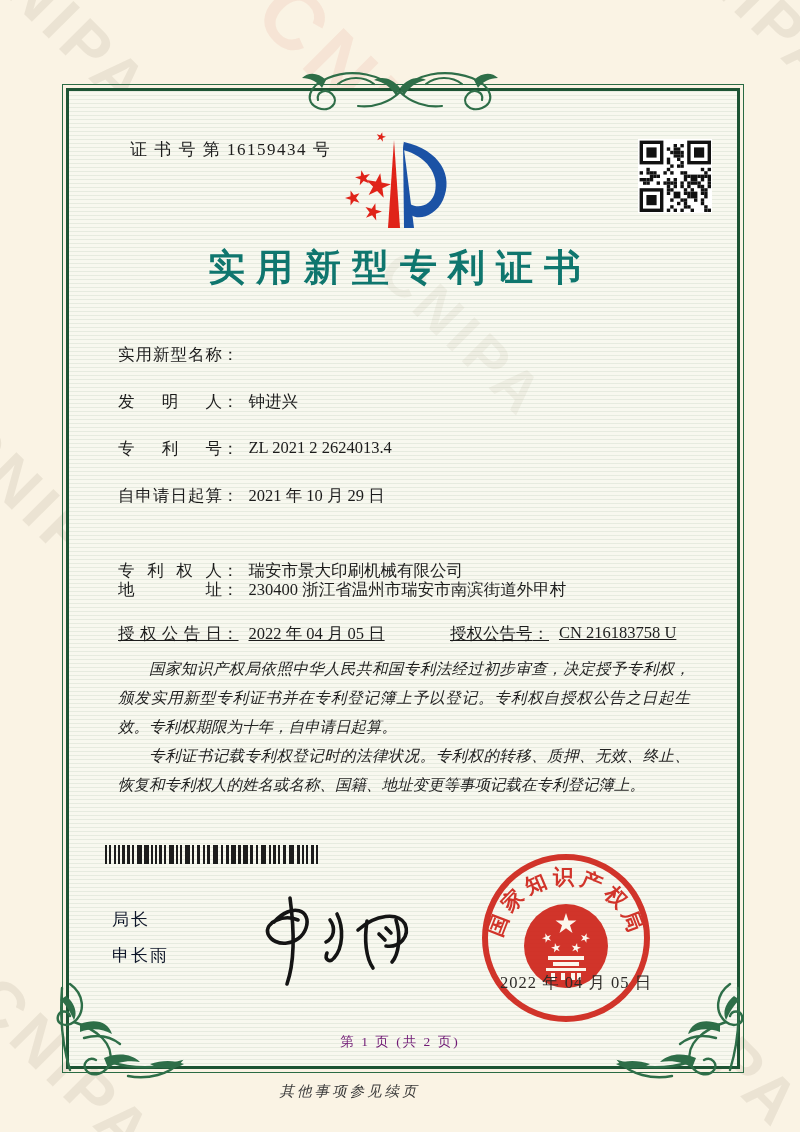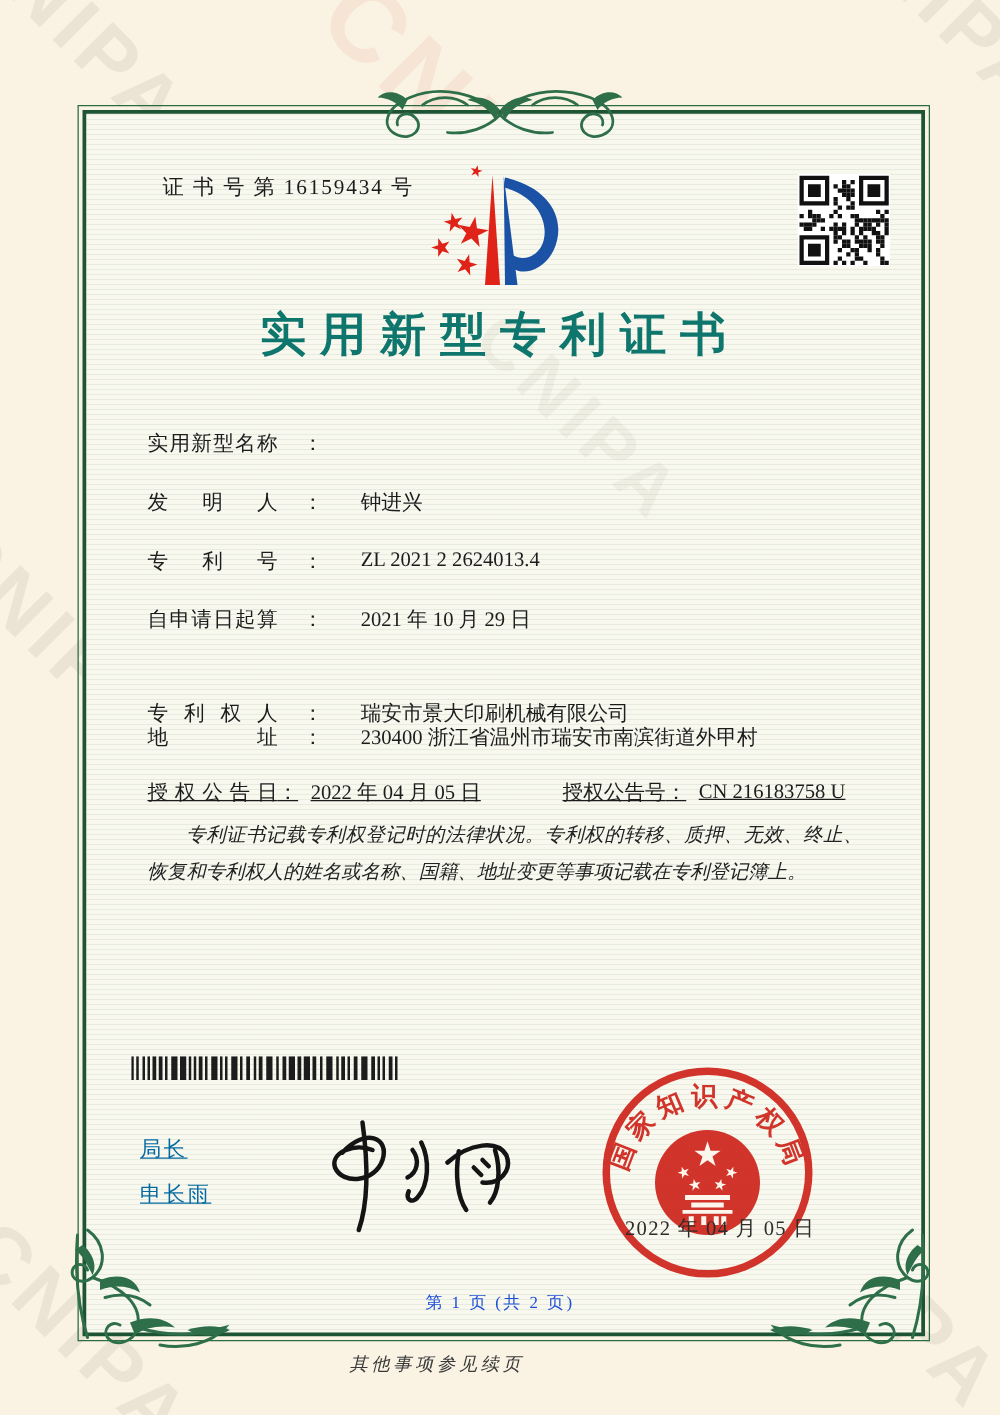--- a/index.html
+++ b/index.html
@@ -12,36 +12,36 @@
   .wm.pink{color:rgba(222,120,108,0.12);font-size:84px;}
   .frame{position:absolute;left:66px;top:88px;width:668px;height:975px;z-index:1;
          border:3px solid #1d5434;outline:1px solid #2a6b44;outline-offset:3px;
          background:repeating-linear-gradient(to bottom,
             rgba(112,146,118,0.13) 0 1px, rgba(250,250,242,0) 1px 4px),#f8f8ef;}
   .ornament{position:absolute;z-index:2;pointer-events:none;}
   .content{position:absolute;z-index:3;}
   .certno{left:118px;top:138px;font-size:17px;letter-spacing:1.5px;margin-left:12px;}
   .title{left:0;top:243px;width:800px;text-align:center;font-size:37px;font-weight:bold;
          letter-spacing:11px;color:#0f766e;}
-  .field{left:118px;font-size:16.5px;display:flex;white-space:nowrap;gap:20px;}
+  .field{left:118px;font-size:16.5px;display:flex;white-space:nowrap;}
   .field .lab{display:inline-block;width:104px;text-align:justify;text-align-last:justify;}
   .field .colon{margin-right:10px;}
   .grantpair{font-size:16.5px;white-space:nowrap;display:flex;text-decoration:underline;}
   .paras{left:118px;top:654px;width:572px;font-size:15.5px;line-height:29px;
          text-align:justify;font-style:italic;color:#222;}
   .paras p{margin:0;text-indent:2em;}
   .issuer{left:112px;top:908px;font-family:"Liberation Sans","DejaVu Sans",sans-serif;
-          font-size:17px;letter-spacing:2px;color:#0369a1;text-decoration:underline;}
+          font-size:17px;letter-spacing:2px;color:#0f172a;}
   .issuer div{margin-bottom:13px;}
   .sig{left:238px;top:890px;}
   .seal{left:466px;top:838px;z-index:3;}
   .sealdate{left:500px;top:972px;font-size:16.5px;letter-spacing:1px;color:#2e2b28;
             z-index:4;white-space:nowrap;}
   .pageinfo{left:0;top:1033px;width:800px;text-align:center;font-size:13.5px;
-            letter-spacing:2px;color:#1d4ed8;}
+            letter-spacing:2px;color:#701a75;}
   .contnote{left:0;top:1082px;width:699px;text-align:center;font-size:14.5px;
             font-style:italic;letter-spacing:3px;color:#3a3a3a;}
   .barcode{left:105px;top:845px;}
   .qr{left:638px;top:139px;}
   .logo{left:330px;top:128px;}
 </style>
 </head>
 <body>
 
 <div class="page">
@@ -286,20 +286,21 @@
       <span class="colon" style="margin-right:10px">：</span>
     <span>2022 年 04 月 05 日</span>
   </div>
   <div class="content grantpair" style="left:450px;top:623px">
     <span>授权公告号</span>
       <span class="colon" style="margin-right:10px">：</span>
     <span>CN 216183758 U</span>
   </div>
 
   <div class="content paras">
+    <p>国家知识产权局依照中华人民共和国专利法经过初步审查，决定授予专利权，颁发实用新型专利证书并在专利登记簿上予以登记。专利权自授权公告之日起生效。专利权期限为十年，自申请日起算。</p>
     <p>专利证书记载专利权登记时的法律状况。专利权的转移、质押、无效、终止、恢复和专利权人的姓名或名称、国籍、地址变更等事项记载在专利登记簿上。</p>
   </div>
 
   <svg class="content barcode" width="218" height="19" viewBox="0 0 218 19">
     <g>
         <rect x="0" y="0" width="2" height="19" fill="#1c1c1c"></rect>
         <rect x="4" y="0" width="2" height="19" fill="#1c1c1c"></rect>
         <rect x="9" y="0" width="2" height="19" fill="#1c1c1c"></rect>
         <rect x="13" y="0" width="2" height="19" fill="#1c1c1c"></rect>
         <rect x="17" y="0" width="3" height="19" fill="#1c1c1c"></rect>

